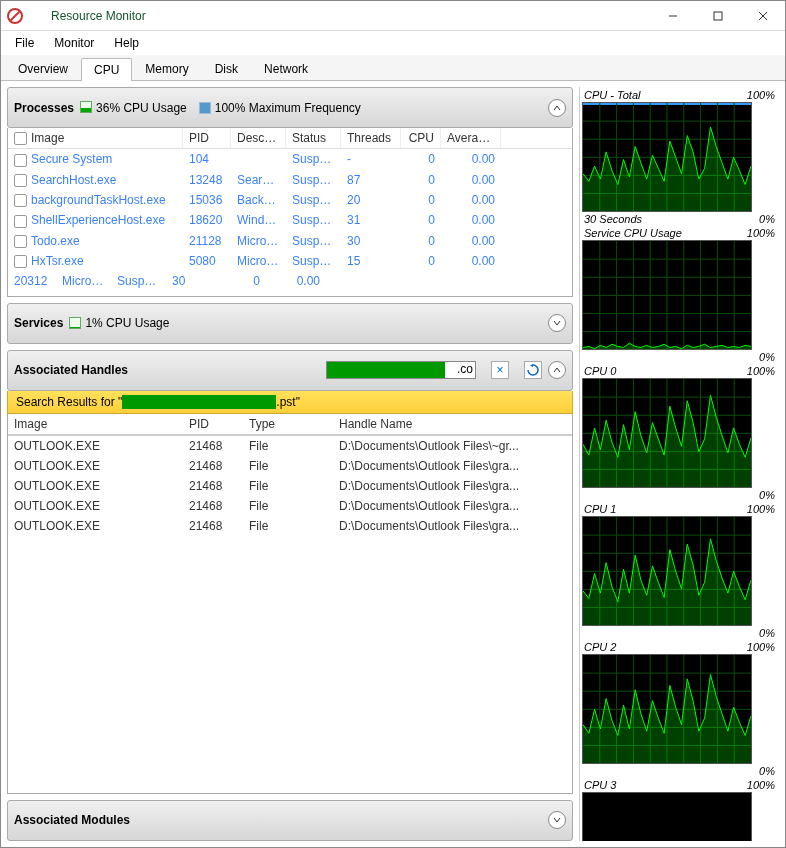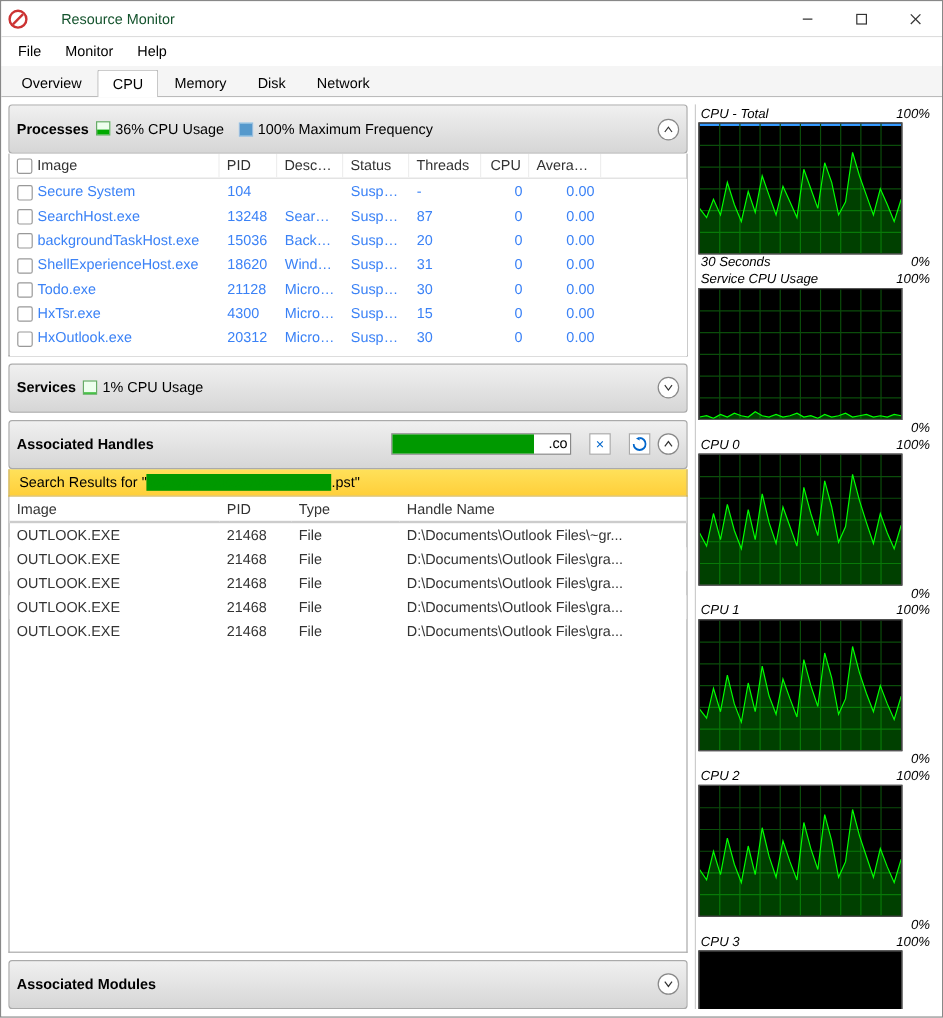--- a/index.html
+++ b/index.html
@@ -189,29 +189,28 @@
             <div class="td colimg link"><span class="chk"></span>Todo.exe</div>
             <div class="td colpid link">21128</div>
             <div class="td coldesc link">Micros...</div>
             <div class="td colstat link">Suspe...</div>
             <div class="td colthr link">30</div>
             <div class="td colcpu link">0</div>
             <div class="td colavg link">0.00</div>
           </div>
           <div class="tr">
             <div class="td colimg link"><span class="chk"></span>HxTsr.exe</div>
-            <div class="td colpid link">4300</div>
+            <div class="td colpid link">5080</div>
             <div class="td coldesc link">Micros...</div>
             <div class="td colstat link">Suspe...</div>
             <div class="td colthr link">15</div>
             <div class="td colcpu link">0</div>
             <div class="td colavg link">0.00</div>
           </div>
           <div class="tr">
-            <div class="td colimg link"><span class="chk"></span>HxOutlook.exe</div>
             <div class="td colpid link">20312</div>
             <div class="td coldesc link">Micros...</div>
             <div class="td colstat link">Suspe...</div>
             <div class="td colthr link">30</div>
             <div class="td colcpu link">0</div>
             <div class="td colavg link">0.00</div>
           </div>
           <div class="tr">
             <div class="td colpid link">25376</div>
             <div class="td coldesc link">YourPh...</div>

